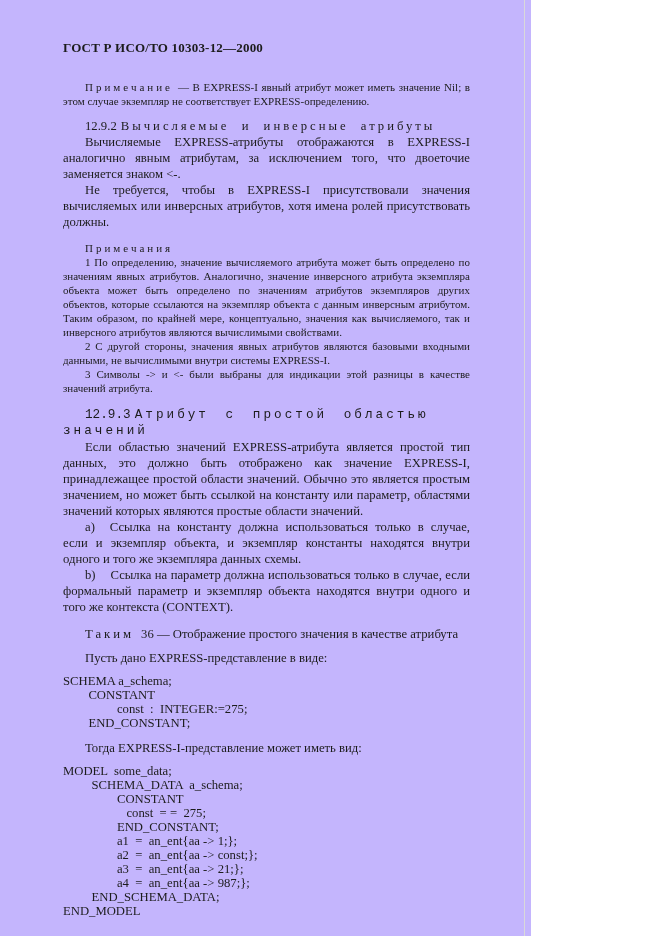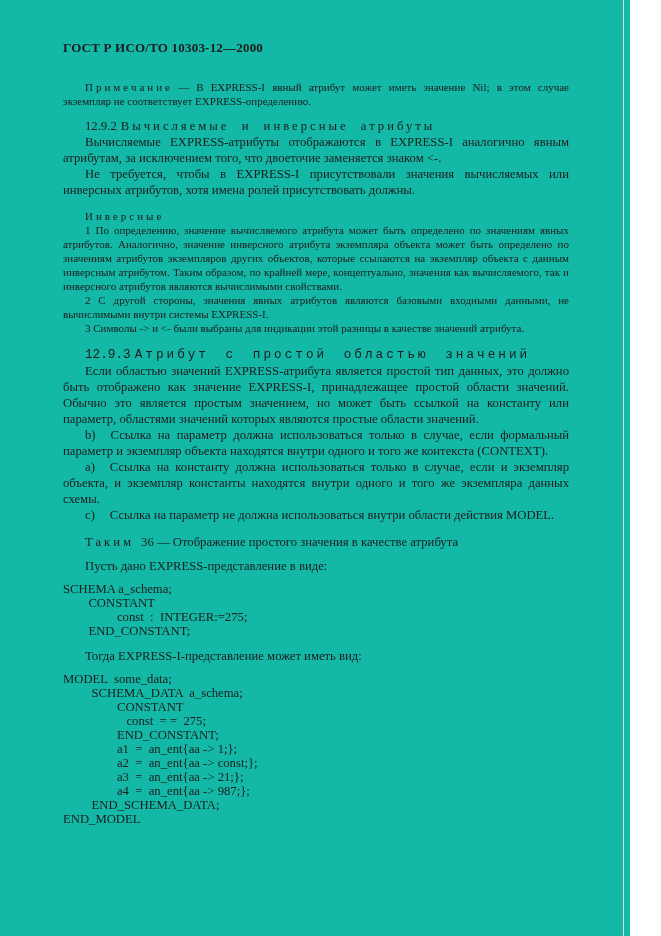--- a/index.html
+++ b/index.html
@@ -1,20 +1,20 @@
 <!DOCTYPE html>
 <html><head>
 <meta charset="utf-8">
 <style>
   html,body { margin:0; padding:0; background:#ffffff; }
   .page {
     position:relative;
-    width:630px; height:936px;
+    width:531px; height:936px;
     box-sizing:border-box;
-    background:#14b8a6;
+    background:#c4b5fd;
     padding:40px 61px 0 63px;
     font-family:"Liberation Serif", serif;
     color:#1c1c1c;
     overflow:hidden;
   }
   .scan-edge {
     position:absolute; right:6px; top:0; bottom:0; width:1px;
     background:#d9d9d9;
   }
   .doc-header {
@@ -59,34 +59,33 @@
   <p class="doc-header">ГОСТ Р ИСО/ТО 10303-12—2000</p>
 
   <p class="small-par"><span class="sparse note-label">Примечание</span><span>— В EXPRESS-I явный атрибут может иметь значение Nil; в этом случае экземпляр не соответствует EXPRESS-определению.</span></p>
 
   <p class="heading"><span>12.9.2</span><span class="sparse">Вычисляемые и инверсные атрибуты</span></p>
 
   <p class="body-par">Вычисляемые EXPRESS-атрибуты отображаются в EXPRESS-I аналогично явным атрибутам, за исключением того, что двоеточие заменяется знаком &lt;-.</p>
   <p class="body-par">Не требуется, чтобы в EXPRESS-I присутствовали значения вычисляемых или инверсных атрибутов, хотя имена ролей присутствовать должны.</p>
 
   <div class="notes-block">
-    <p class="notes-label"><span class="sparse">Инверсные</span></p>
+    <p class="notes-label"><span class="sparse">Примечания</span></p>
     <p class="small-par">1 По определению, значение вычисляемого атрибута может быть определено по значениям явных атрибутов. Аналогично, значение инверсного атрибута экземпляра объекта может быть определено по значениям атрибутов экземпляров других объектов, которые ссылаются на экземпляр объекта с данным инверсным атрибутом. Таким образом, по крайней мере, концептуально, значения как вычисляемого, так и инверсного атрибутов являются вычислимыми свойствами.</p>
     <p class="small-par">2 С другой стороны, значения явных атрибутов являются базовыми входными данными, не вычислимыми внутри системы EXPRESS-I.</p>
     <p class="small-par">3 Символы -&gt; и &lt;- были выбраны для индикации этой разницы в качестве значений атрибута.</p>
   </div>
 
   <p class="heading" style="margin-top:12px;font-family:Liberation Mono, monospace;"><span>12.9.3</span><span class="sparse">Атрибут с простой областью значений</span></p>
 
   <p class="body-par">Если областью значений EXPRESS-атрибута является простой тип данных, это должно быть отображено как значение EXPRESS-I, принадлежащее простой области значений. Обычно это является простым значением, но может быть ссылкой на константу или параметр, областями значений которых являются простые области значений.</p>
 
 
+  <p class="body-par"><span class="rule-letter">a)</span><span>Ссылка на константу должна использоваться только в случае, если и экземпляр объекта, и экземпляр константы находятся внутри одного и того же экземпляра данных схемы.</span></p>
   <p class="body-par"><span class="rule-letter">b)</span><span>Ссылка на параметр должна использоваться только в случае, если формальный параметр и экземпляр объекта находятся внутри одного и того же контекста (CONTEXT).</span></p>
-  <p class="body-par"><span class="rule-letter">a)</span><span>Ссылка на константу должна использоваться только в случае, если и экземпляр объекта, и экземпляр константы находятся внутри одного и того же экземпляра данных схемы.</span></p>
-  <p class="body-par"><span class="rule-letter">c)</span><span>Ссылка на параметр не должна использоваться внутри области действия MODEL.</span></p>
 
   <p class="body-par example-par"><span class="example-label">Таким</span><span>36 — Отображение простого значения в качестве атрибута</span></p>
 
   <p class="body-par intro-par">Пусть дано EXPRESS-представление в виде:</p>
 
   <pre class="code">SCHEMA a_schema;
         CONSTANT
                  const  :  INTEGER:=275;
         END_CONSTANT;</pre>
 

